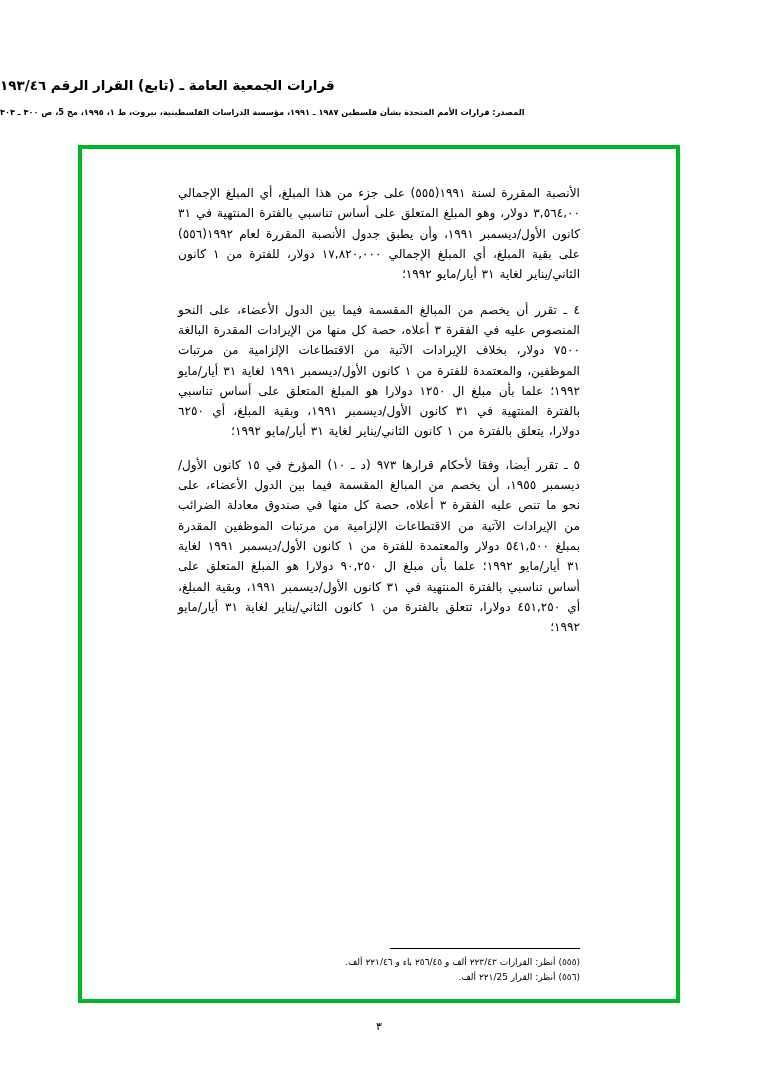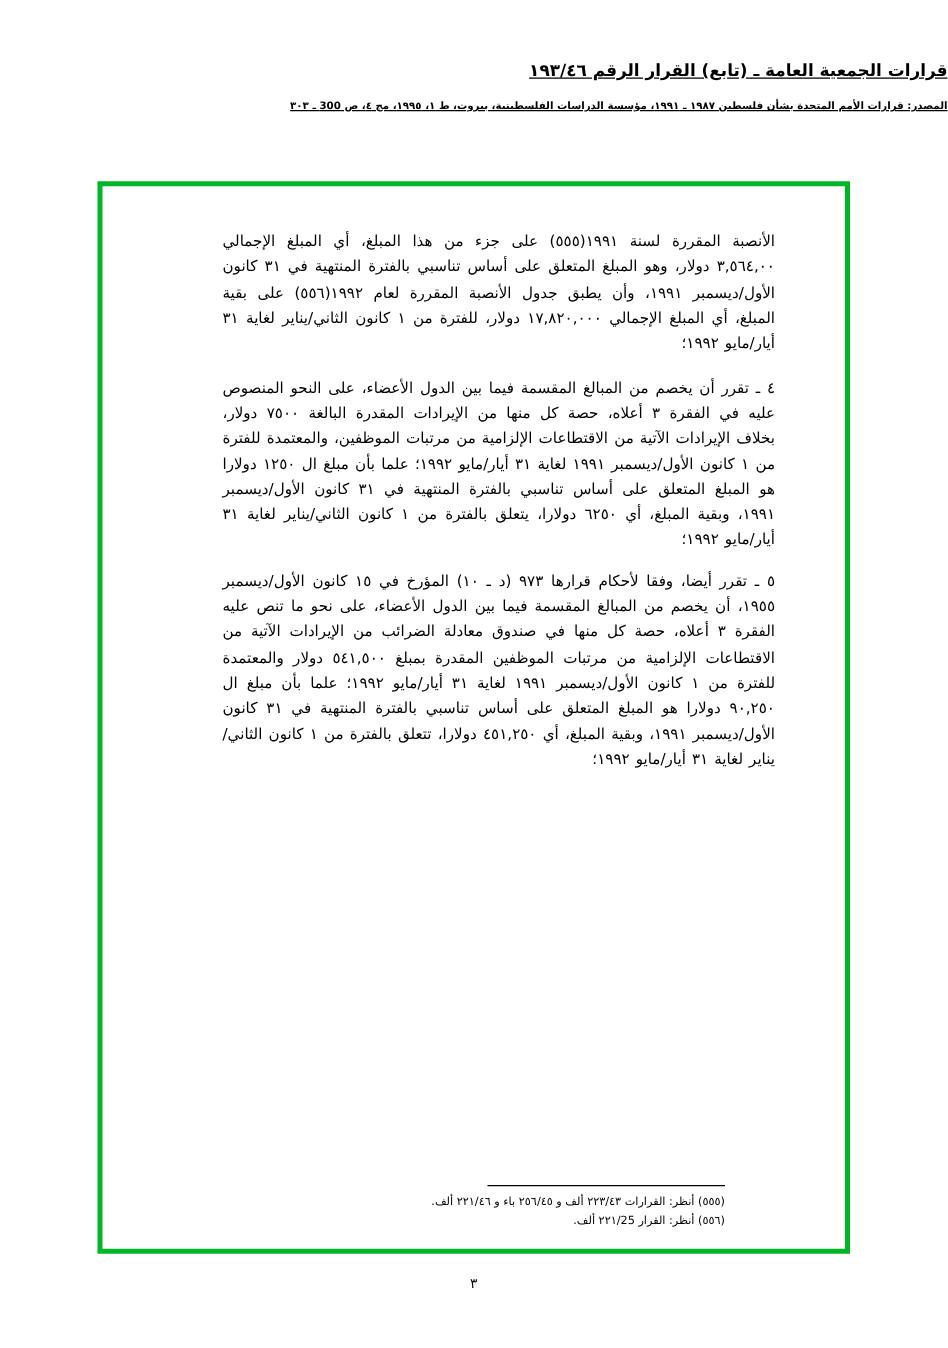--- a/index.html
+++ b/index.html
@@ -15,25 +15,24 @@
     position: relative;
     overflow: hidden;
   }
   .page {
     position: absolute;
     inset: 0;
   }
   
   .doc-header {
     position: absolute;
-    top: 48px;
+    top: 76px;
     left: 0;
     right: 0;
-    text-align: right;
-    text-decoration: underline;
+    text-align: left;
   }
   .doc-title {
     font-size: 13.5px;
     font-weight: bold;
     letter-spacing: 0px;
     line-height: 1.4;
     direction: rtl;
   }
   .doc-source {
     margin-top: 12px;
@@ -49,21 +48,21 @@
     left: 78px;
     width: 602px;
     height: 858px;
     border: 4px solid #00b526;
     box-sizing: border-box;
     background: #ffffff;
   }
   .frame-inner {
     position: absolute;
     inset: 0;
-    padding: 34px 56px 20px 96px;
+    padding: 34px 96px 20px 96px;
     box-sizing: border-box;
   }
   
   .para {
     direction: rtl;
     text-align: justify;
     text-align-last: right;
     font-size: 12.1px;
     line-height: 1.68;
     margin: 0 0 13px 0;
@@ -102,21 +101,21 @@
     font-size: 11px;
   }
 </style>
 </head>
 <body>
 
 <div class="page">
 
   <div class="doc-header">
     <div class="doc-title">قرارات الجمعية العامة ـ (تابع) القرار الرقم ١٩٣/٤٦</div>
-    <div class="doc-source">المصدر: قرارات الأمم المتحدة بشأن فلسطين ١٩٨٧ ـ ١٩٩١، مؤسسة الدراسات الفلسطينية، بيروت، ط ١، ١٩٩٥، مج ٤، ص 300 ـ ٣٠٣</div>
+    <div class="doc-source">المصدر: قرارات الأمم المتحدة بشأن فلسطين ١٩٨٧ ـ ١٩٩١، مؤسسة الدراسات الفلسطينية، بيروت، ط ١، ١٩٩٥، مج 5، ص ٣٠٠ ـ ٣٠٣</div>
   </div>
 
   <div class="frame">
     <div class="frame-inner">
 
       <p class="para first">الأنصبة المقررة لسنة ١٩٩١(٥٥٥) على جزء من هذا المبلغ، أي المبلغ الإجمالي ٣,٥٦٤,٠٠ دولار، وهو المبلغ المتعلق على أساس تناسبي بالفترة المنتهية في ٣١ كانون الأول/ديسمبر ١٩٩١، وأن يطبق جدول الأنصبة المقررة لعام ١٩٩٢(٥٥٦) على بقية المبلغ، أي المبلغ الإجمالي ١٧,٨٢٠,٠٠٠ دولار، للفترة من ١ كانون الثاني/يناير لغاية ٣١ أيار/مايو ١٩٩٢؛</p>
       <p class="para">٤ ـ تقرر أن يخصم من المبالغ المقسمة فيما بين الدول الأعضاء، على النحو المنصوص عليه في الفقرة ٣ أعلاه، حصة كل منها من الإيرادات المقدرة البالغة ٧٥٠٠ دولار، بخلاف الإيرادات الآتية من الاقتطاعات الإلزامية من مرتبات الموظفين، والمعتمدة للفترة من ١ كانون الأول/ديسمبر ١٩٩١ لغاية ٣١ أيار/مايو ١٩٩٢؛ علما بأن مبلغ ال ١٢٥٠ دولارا هو المبلغ المتعلق على أساس تناسبي بالفترة المنتهية في ٣١ كانون الأول/ديسمبر ١٩٩١، وبقية المبلغ، أي ٦٢٥٠ دولارا، يتعلق بالفترة من ١ كانون الثاني/يناير لغاية ٣١ أيار/مايو ١٩٩٢؛</p>
       <p class="para">٥ ـ تقرر أيضا، وفقا لأحكام قرارها ٩٧٣ (د ـ ١٠) المؤرخ في ١٥ كانون الأول/ديسمبر ١٩٥٥، أن يخصم من المبالغ المقسمة فيما بين الدول الأعضاء، على نحو ما تنص عليه الفقرة ٣ أعلاه، حصة كل منها في صندوق معادلة الضرائب من الإيرادات الآتية من الاقتطاعات الإلزامية من مرتبات الموظفين المقدرة بمبلغ ٥٤١,٥٠٠ دولار والمعتمدة للفترة من ١ كانون الأول/ديسمبر ١٩٩١ لغاية ٣١ أيار/مايو ١٩٩٢؛ علما بأن مبلغ ال ٩٠,٢٥٠ دولارا هو المبلغ المتعلق على أساس تناسبي بالفترة المنتهية في ٣١ كانون الأول/ديسمبر ١٩٩١، وبقية المبلغ، أي ٤٥١,٢٥٠ دولارا، تتعلق بالفترة من ١ كانون الثاني/يناير لغاية ٣١ أيار/مايو ١٩٩٢؛</p>
 
     </div>

